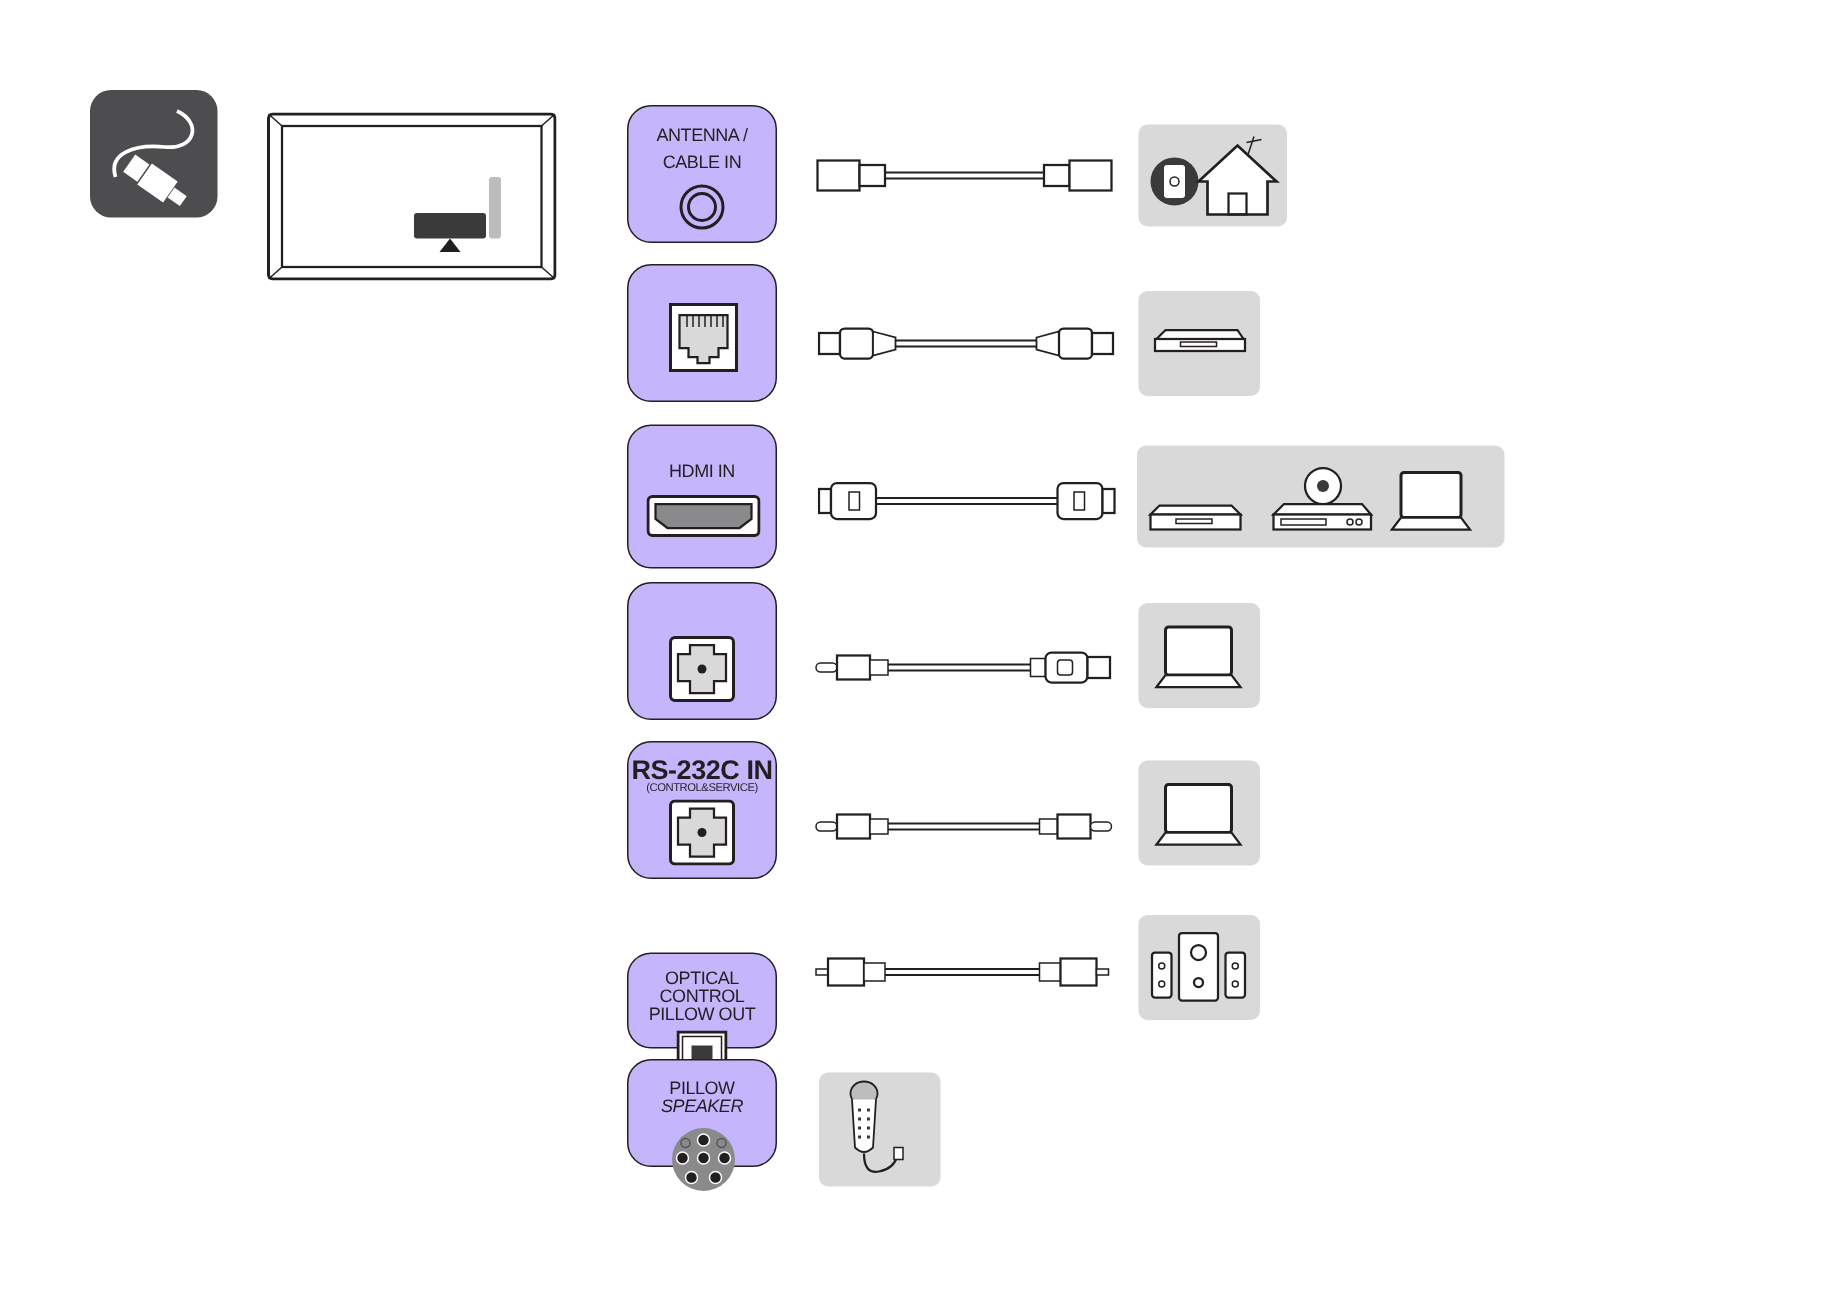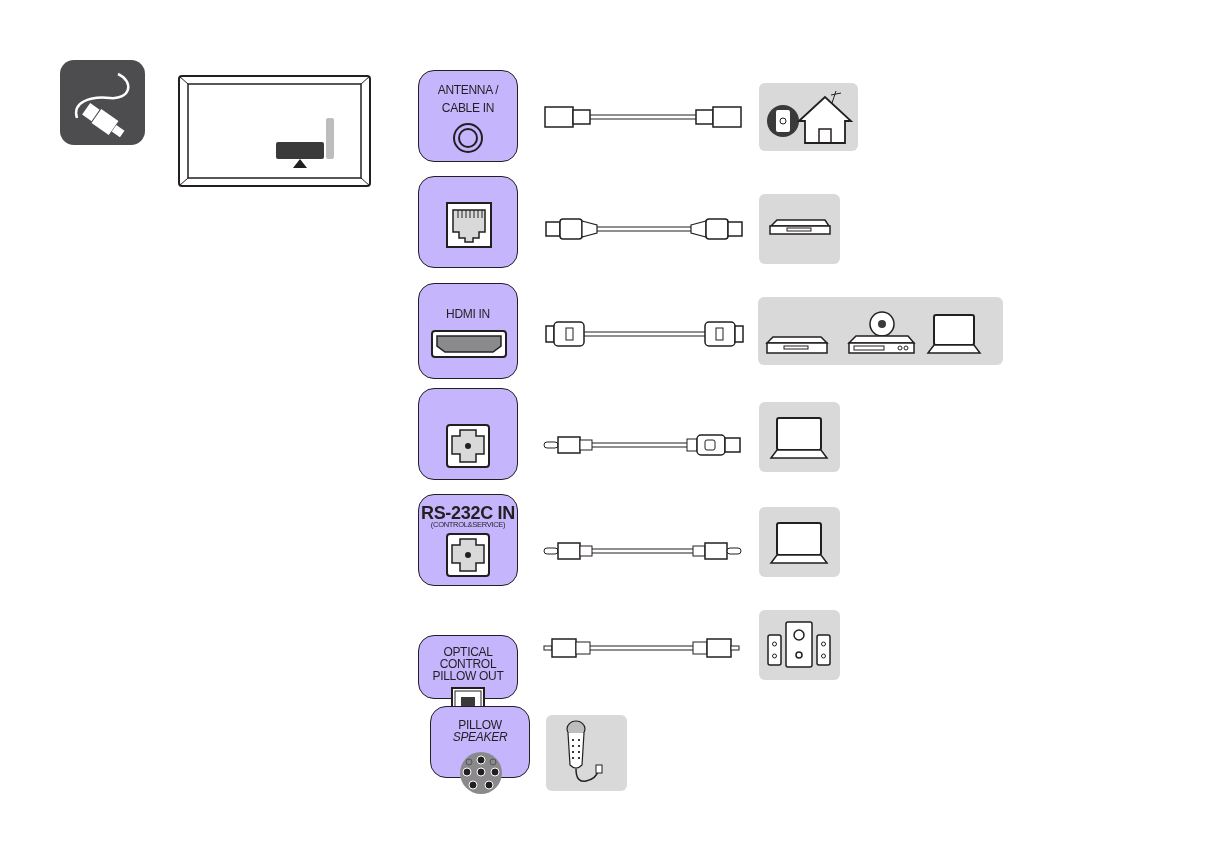--- a/index.html
+++ b/index.html
@@ -217,21 +217,21 @@
       <circle cx="15.5" cy="46" r="2" fill="none" stroke="#231f20"></circle>
     <rect x="27" y="12" width="26" height="45" rx="2" fill="#fff" stroke="#231f20" stroke-width="1.5"></rect>
       <circle cx="40" cy="25" r="5" fill="none" stroke="#231f20" stroke-width="1.5"></circle>
       <circle cx="40" cy="45" r="3" fill="none" stroke="#231f20" stroke-width="1.5"></circle>
     <rect x="58" y="25" width="13" height="30" rx="2" fill="#fff" stroke="#231f20" stroke-width="1.5"></rect>
       <circle cx="64.5" cy="34" r="2" fill="none" stroke="#231f20"></circle>
       <circle cx="64.5" cy="46" r="2" fill="none" stroke="#231f20"></circle>
   </svg>
 </div>
 
-<div class="abs port" style="top:706px;height:72px;margin-left:12px;">
+<div class="abs port" style="top:706px;height:72px;">
   <div class="port-label" style="top:12px;">PILLOW</div>
   <div class="port-label" style="top:24px;font-style:italic;">SPEAKER</div>
   <svg class="abs" style="left:27px;top:43px;" width="46" height="46">
     <circle cx="23" cy="23" r="21" fill="#8a8a8c"></circle>
     <g fill="#231f20" stroke="#fff" stroke-width="1">
         <circle cx="23" cy="10" r="4"></circle>
         <circle cx="9" cy="22" r="4"></circle>
         <circle cx="23" cy="22" r="4"></circle>
         <circle cx="37" cy="22" r="4"></circle>
         <circle cx="15" cy="35" r="4"></circle>

